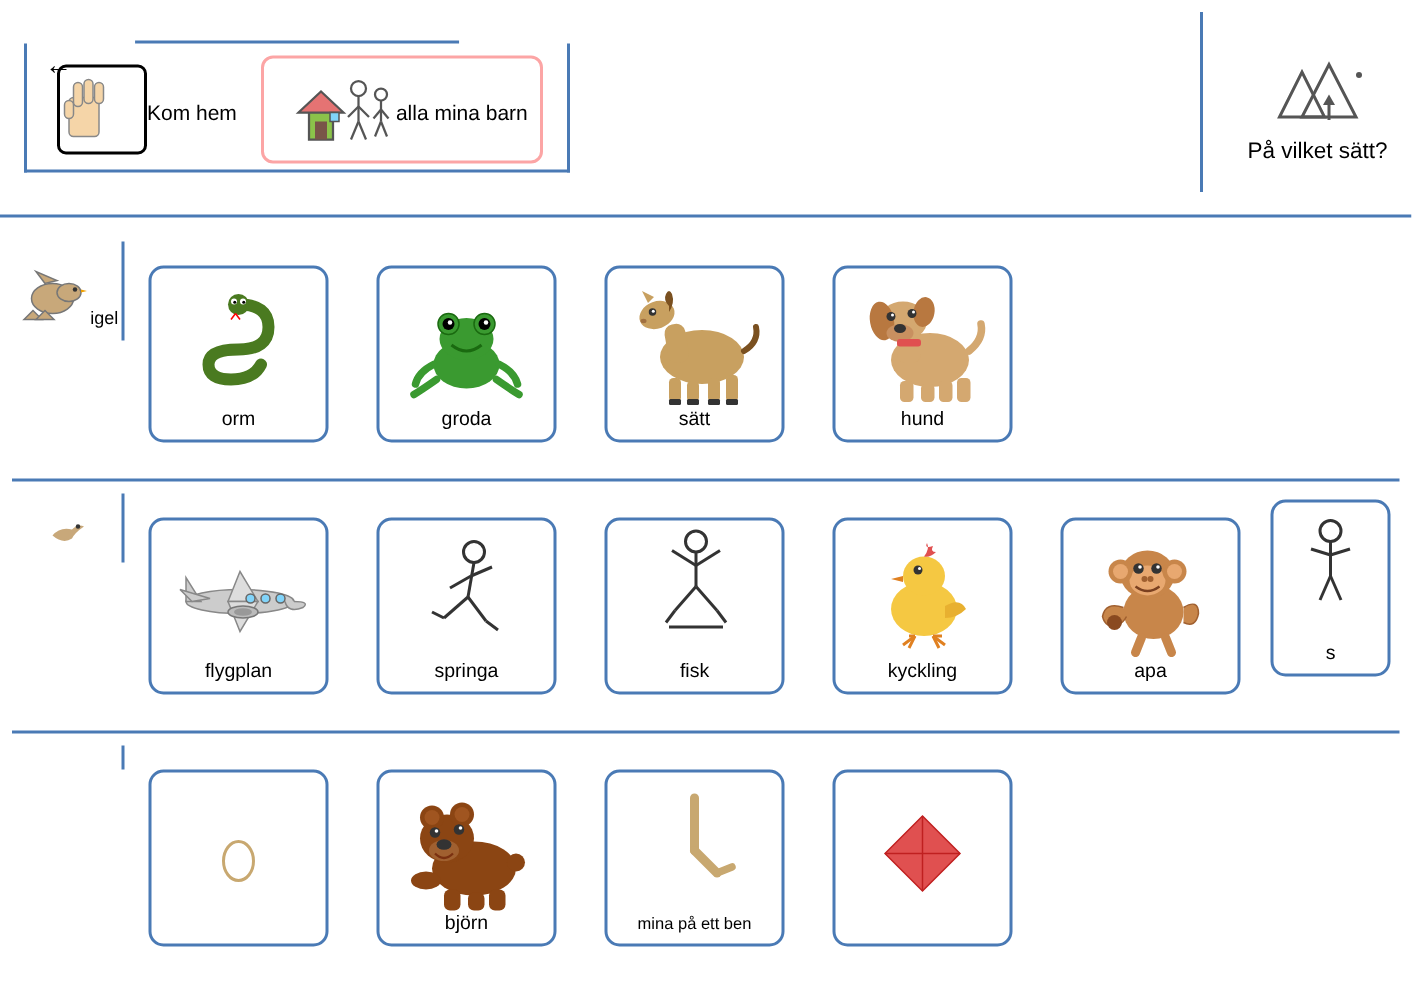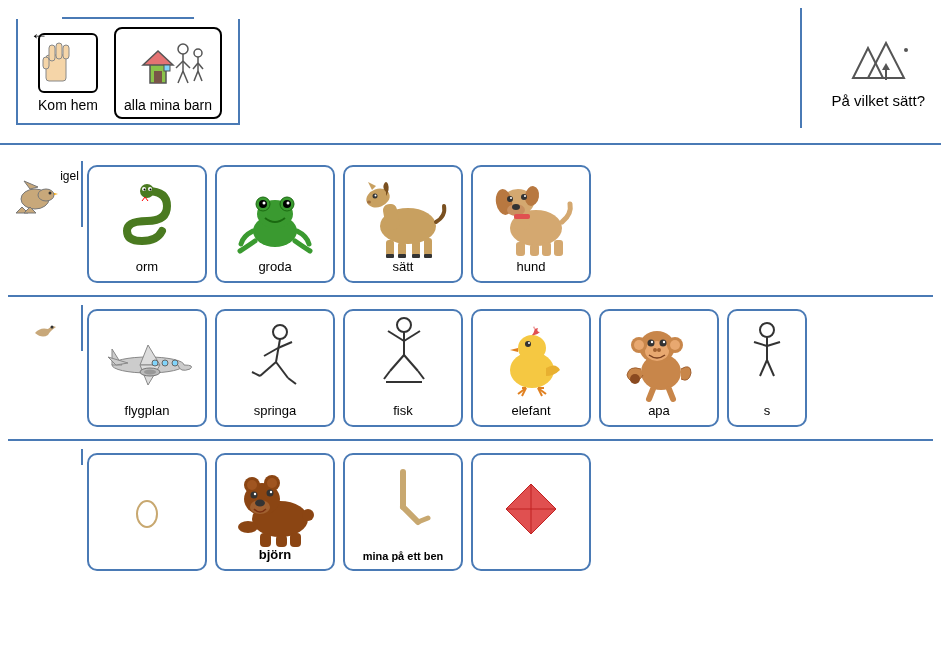--- a/index.html
+++ b/index.html
@@ -40,21 +40,21 @@
       width: 60%;
       border-top: 2px solid #4a7ab5;
     }
     .header-nav {
       display: flex;
       gap: 12px;
       align-items: center;
     }
     .nav-item {
       display: flex;
-      flex-direction: column;
+      flex-direction: row;
       align-items: center;
       cursor: pointer;
       padding: 4px;
     }
     .icon-box {
       width: 60px;
       height: 60px;
       display: flex;
       align-items: center;
       justify-content: center;
@@ -93,34 +93,34 @@
     }
     .grid-row:first-child {
       border-top: none;
     }
 
     
     .side-cell {
       width: 75px;
       min-width: 75px;
       display: flex;
-      align-items: flex-start;
+      align-items: flex-end;
       justify-content: center;
       border-right: 2px solid #4a7ab5;
       padding: 8px 4px;
     }
 
     
     .card {
       width: 120px;
       min-width: 120px;
       height: 118px;
       border: 2px solid #4a7ab5;
       border-radius: 10px;
-      margin: 4px;
+      margin: 16px;
       display: flex;
       flex-direction: column;
       align-items: center;
       justify-content: flex-end;
       padding-bottom: 6px;
       cursor: pointer;
       background: #fff;
       position: relative;
       overflow: hidden;
     }
@@ -172,21 +172,21 @@
             <rect x="5" y="20" width="20" height="26" rx="3" fill="#f5d5a8" stroke="#888" stroke-width="1"></rect>
             <rect x="8" y="10" width="6" height="16" rx="3" fill="#f5d5a8" stroke="#888" stroke-width="1"></rect>
             <rect x="15" y="8" width="6" height="16" rx="3" fill="#f5d5a8" stroke="#888" stroke-width="1"></rect>
             <rect x="22" y="10" width="6" height="14" rx="3" fill="#f5d5a8" stroke="#888" stroke-width="1"></rect>
             <rect x="2" y="22" width="6" height="12" rx="3" fill="#f5d5a8" stroke="#888" stroke-width="1"></rect>
           </svg>
         </div>
         <div class="nav-label">Kom hem</div>
       </div>
 
-      <div class="nav-item" style="border:2px solid #000000; border-radius:8px; padding:4px 8px;">
+      <div class="nav-item" style="border:2px solid #fca5a5; border-radius:8px; padding:4px 8px;">
         <div class="icon-box" style="width:80px; height:60px;">
 
           <svg width="80" height="60" viewBox="0 0 80 60">
 
             <polygon points="22,30 22,50 38,50 38,30" fill="#8bc34a" stroke="#555" stroke-width="1.5"></polygon>
             <polygon points="15,32 30,18 45,32" fill="#e57373" stroke="#555" stroke-width="1.5"></polygon>
             <rect x="26" y="38" width="8" height="12" fill="#795548"></rect>
             <rect x="36" y="32" width="6" height="6" fill="#81d4fa" stroke="#555" stroke-width="1"></rect>
 
             <circle cx="55" cy="16" r="5" fill="none" stroke="#555" stroke-width="1.5"></circle>
@@ -453,21 +453,21 @@
           <path d="M52,48 Q62,42 66,50 Q60,56 52,56" fill="#e8b030"></path>
 
           <line x1="32" y1="68" x2="28" y2="76" stroke="#e08020" stroke-width="2"></line>
           <line x1="32" y1="68" x2="24" y2="74" stroke="#e08020" stroke-width="2"></line>
           <line x1="32" y1="68" x2="28" y2="68" stroke="#e08020" stroke-width="2"></line>
           <line x1="44" y1="68" x2="48" y2="76" stroke="#e08020" stroke-width="2"></line>
           <line x1="44" y1="68" x2="52" y2="74" stroke="#e08020" stroke-width="2"></line>
           <line x1="44" y1="68" x2="50" y2="68" stroke="#e08020" stroke-width="2"></line>
         </svg>
       </div>
-      <div class="card-label">elefant</div>
+      <div class="card-label">kyckling</div>
     </div>
 
     <div class="card">
       <div class="card-img">
         <svg width="80" height="80" viewBox="0 0 80 80">
 
           <ellipse cx="42" cy="55" rx="20" ry="18" fill="#c8864a"></ellipse>
 
           <ellipse cx="38" cy="30" rx="18" ry="16" fill="#c8864a"></ellipse>
 
@@ -511,21 +511,21 @@
           <line x1="25" y1="26" x2="38" y2="22" stroke="#333" stroke-width="2"></line>
 
           <line x1="25" y1="40" x2="18" y2="56" stroke="#333" stroke-width="2"></line>
           <line x1="25" y1="40" x2="32" y2="56" stroke="#333" stroke-width="2"></line>
         </svg>
       </div>
       <div class="card-label">s</div>
     </div>
   </div>
 
-  <div class="grid-row" style="border-bottom:none;font-weight:bold;">
+  <div class="grid-row" style="border-bottom:none;">
     <div class="side-cell">
     </div>
 
     <div class="card">
       <div class="card-img">
         <svg width="60" height="60" viewBox="0 0 60 60">
           <ellipse cx="30" cy="35" rx="10" ry="13" fill="none" stroke="#c8a870" stroke-width="2"></ellipse>
         </svg>
       </div>
       <div class="card-label"></div>

